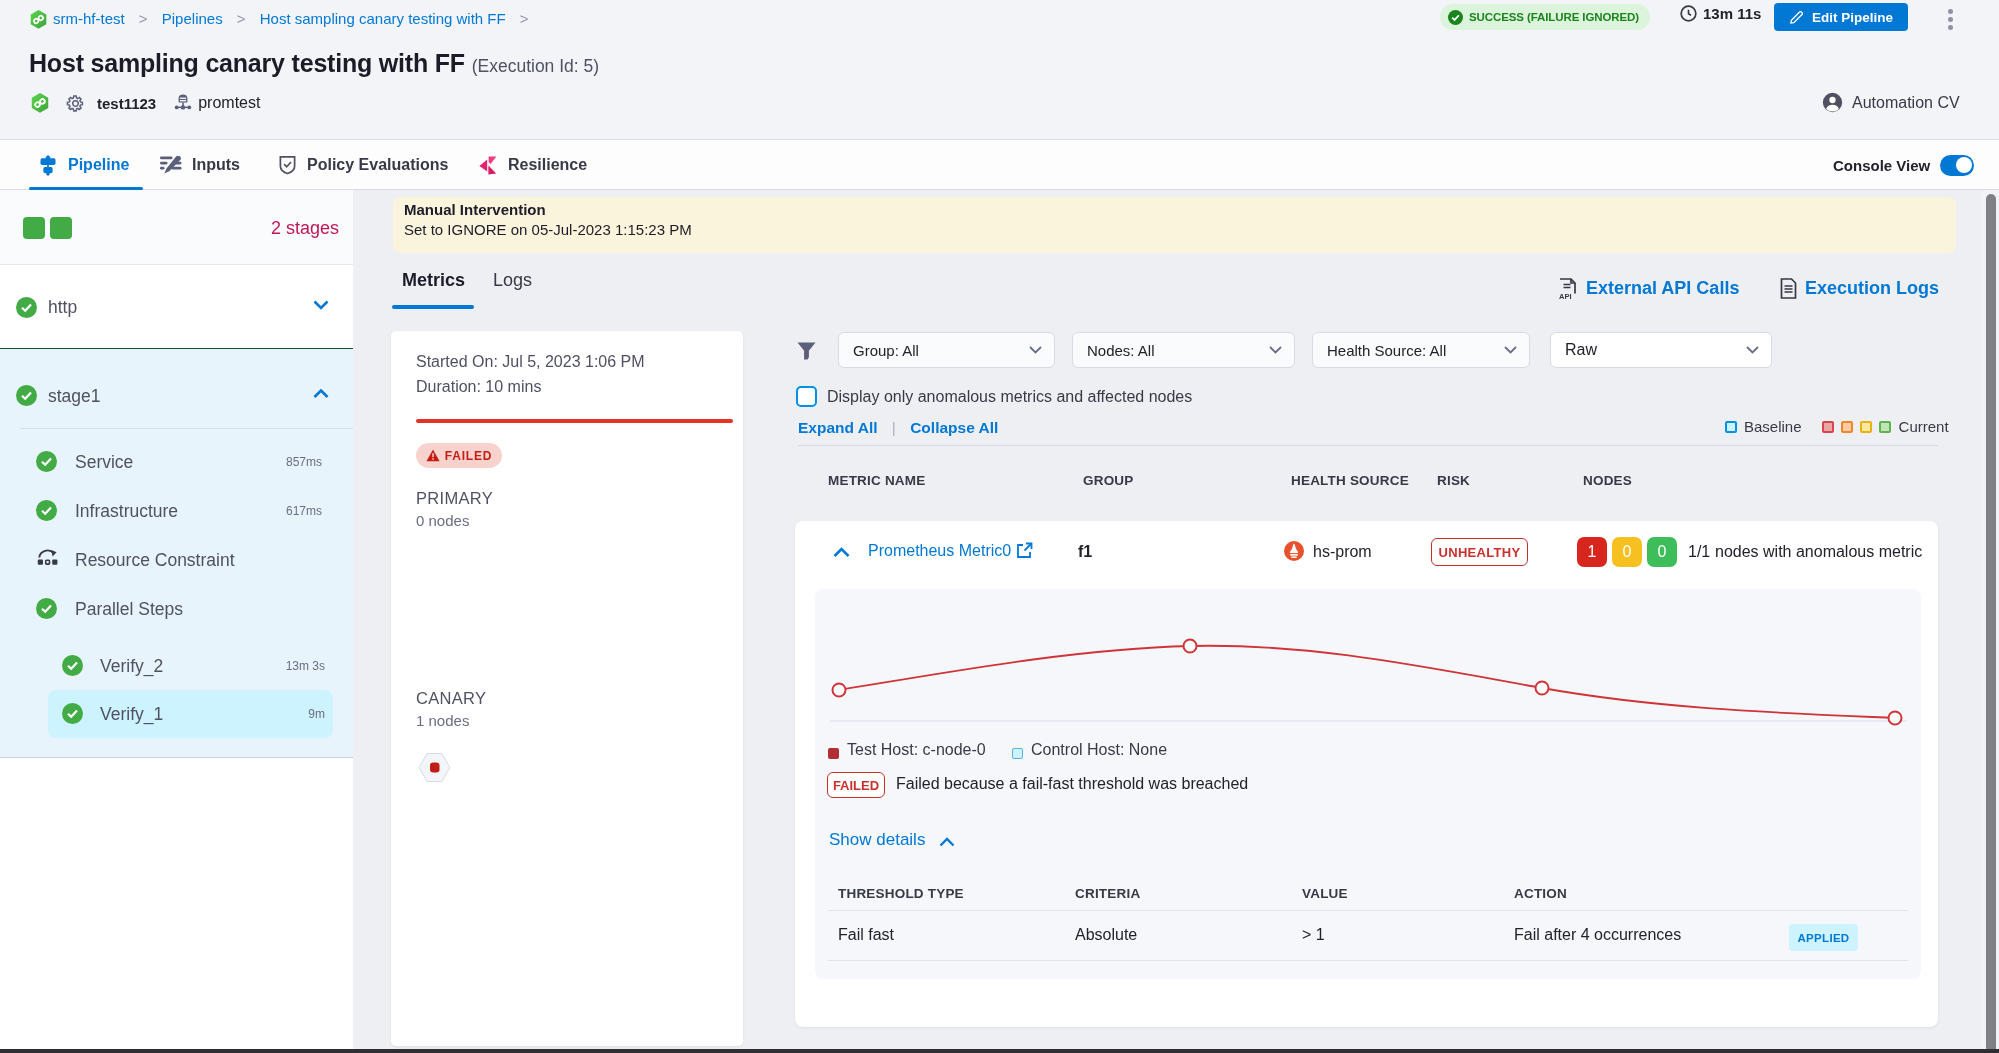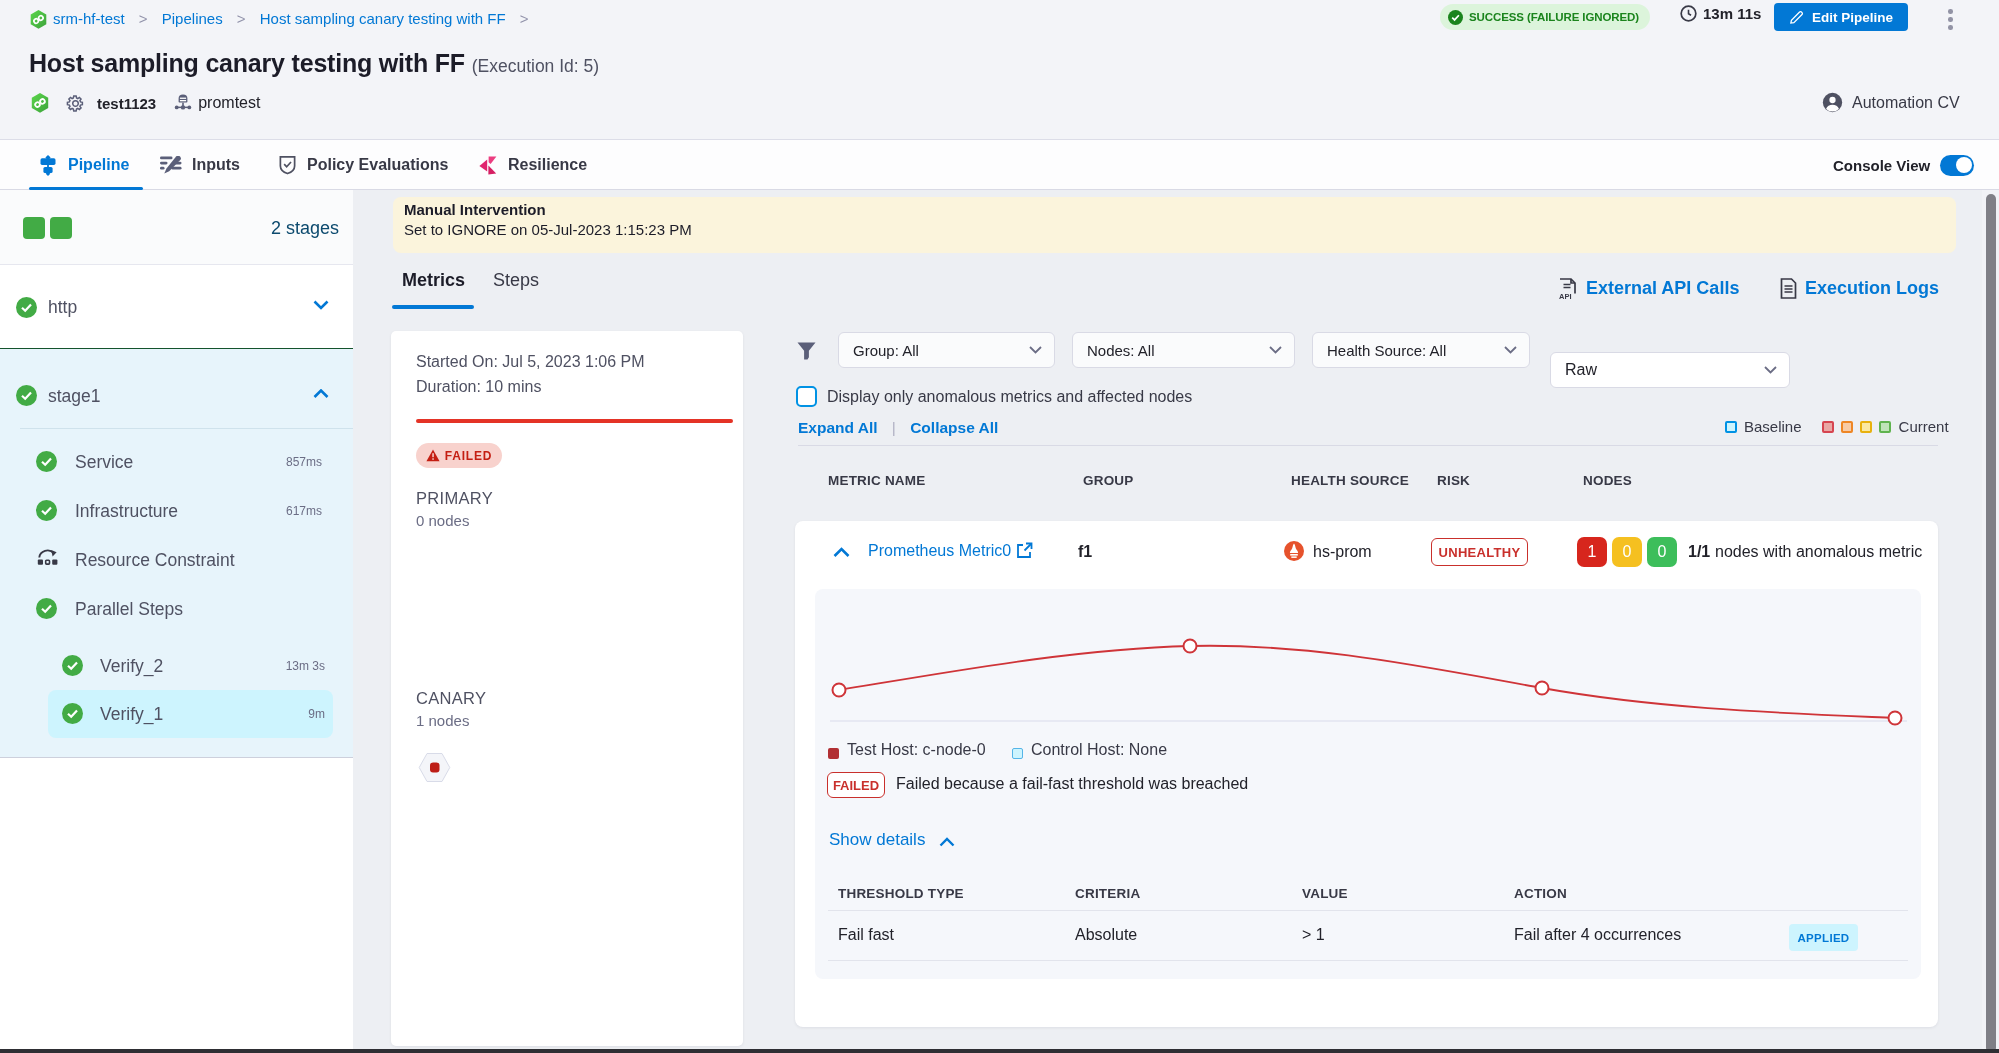--- a/index.html
+++ b/index.html
@@ -31,21 +31,21 @@
 .tab.active { color:#0278d5; }
 .tab-underline { position:absolute; left:29px; top:47px; width:114px; height:3px; background:#0278d5; border-radius:2px; }
 .consoleview { position:absolute; top:0; height:50px; left:1833px; display:flex; align-items:center; font-size:15px; font-weight:600; color:#22222a; }
 .toggle { width:34px; height:21px; background:#0278d5; border-radius:11px; margin-left:10px; position:relative; }
 .toggle::after { content:""; position:absolute; right:2.5px; top:2.5px; width:16px; height:16px; background:#fff; border-radius:50%; }
 
 
 .sidebar { position:absolute; top:190px; left:0; width:353px; height:863px; background:#fff; }
 .sb-head { position:absolute; top:0; left:0; width:353px; height:75px; background:#fafbfc; border-bottom:1px solid #e6e7ef; }
 .gsq { position:absolute; top:27px; width:22px; height:22px; border-radius:4px; background:#42ab45; }
-.sb-stages { position:absolute; top:28px; right:14px; font-size:18px; color:#0c4a6e; }
+.sb-stages { position:absolute; top:28px; right:14px; font-size:18px; color:#be185d; }
 .sb-row { position:absolute; left:0; width:353px; height:84px; }
 .sb-row .nm { position:absolute; left:48px; top:50%; transform:translateY(-50%); font-size:17.5px; color:#4f5162; }
 .stage-section { position:absolute; top:159px; left:0; width:353px; height:409px; background:#e7f4fb; }
 .step-row { position:absolute; left:0; width:353px; height:49px; }
 .step-row .nm { position:absolute; left:75px; top:50%; transform:translateY(-50%); font-size:17.5px; color:#4f5162; }
 .step-row .tm { position:absolute; right:31px; top:50%; transform:translateY(-50%); font-size:12px; color:#6b6d85; }
 .checkc { position:absolute; width:21px; height:21px; border-radius:50%; background:#42ab45; }
 .checkc svg { position:absolute; left:0; top:0; }
 
 
@@ -278,21 +278,21 @@
           <div class="tm" style="right:28px">9m</div>
       </div>
     </div>
   </div>
   <div class="main">
     <div class="banner">
       <div class="b1">Manual Intervention</div>
       <div class="b2">Set to IGNORE on 05-Jul-2023 1:15:23 PM</div>
     </div>
     <div class="mtab" style="left:49px">Metrics</div>
-    <div class="mtab2" style="left:140px">Steps</div>
+    <div class="mtab2" style="left:140px">Logs</div>
     <div class="mtab-line"></div>
     <svg class="abs" style="left:1205px;top:88px" width="20" height="22" viewBox="0 0 20 22">
         <path d="M2 1h11l4 4v10.5" fill="none" stroke="#383946" stroke-width="1.7"></path>
         <path d="M13 1v4h4" fill="none" stroke="#383946" stroke-width="1.7"></path>
         <path d="M5.5 6.5h7M5.5 9.5h7" stroke="#383946" stroke-width="1.4"></path>
         <text x="1" y="21" font-size="7.5" font-weight="bold" fill="#383946" font-family="Liberation Sans">API</text>
       </svg>
     <div class="toplink" style="left:1233px">External API Calls</div>
     <svg class="abs" style="left:1427px;top:88px" width="17" height="21" viewBox="0 0 17 21">
         <path d="M1.5 1h10l4 4v15h-14Z" fill="none" stroke="#383946" stroke-width="1.7"></path>
@@ -327,21 +327,21 @@
       </svg>
     <div class="dd" style="left:485px; width:217px;">Group: All<svg class="chev" width="13" height="8" viewBox="0 0 13 8">
           <path d="M1 1 L6.5 6.5 L12 1" stroke="#6b6d85" stroke-width="1.8" fill="none"></path>
         </svg></div>
     <div class="dd" style="left:719px; width:223px;">Nodes: All<svg class="chev" width="13" height="8" viewBox="0 0 13 8">
           <path d="M1 1 L6.5 6.5 L12 1" stroke="#6b6d85" stroke-width="1.8" fill="none"></path>
         </svg></div>
     <div class="dd" style="left:959px; width:218px;">Health Source: All<svg class="chev" width="13" height="8" viewBox="0 0 13 8">
           <path d="M1 1 L6.5 6.5 L12 1" stroke="#6b6d85" stroke-width="1.8" fill="none"></path>
         </svg></div>
-    <div class="dd" style="left:1197px; width:240px; background:#fff; font-size:16px;margin-top:20px;">Raw<svg class="chev" width="13" height="8" viewBox="0 0 13 8">
+    <div class="dd" style="left:1197px; width:222px; background:#fff; font-size:16px;">Raw<svg class="chev" width="13" height="8" viewBox="0 0 13 8">
           <path d="M1 1 L6.5 6.5 L12 1" stroke="#6b6d85" stroke-width="1.8" fill="none"></path>
         </svg></div>
     <div class="checkrow"></div>
     <div class="checklabel">Display only anomalous metrics and affected nodes</div>
     <div class="explinks">Expand All <span style="color:#b0b1c3; font-weight:400; padding:0 10px;">|</span> Collapse All</div>
     <div class="legend">
       <div class="lgsq" style="background:#cdf4fe; border:2px solid #0092e4;"></div>Baseline
       <div class="lgsq" style="background:#e9a7a4; border:2px solid #d64550; margin-left:20px;"></div>
       <div class="lgsq" style="background:#f8cba5; border:2px solid #ee8625;"></div>
       <div class="lgsq" style="background:#fbe9a2; border:2px solid #e8b10e;"></div>
@@ -370,21 +370,21 @@
         <circle cx="10" cy="10" r="10" fill="#e6522c"></circle>
         <path d="M10 2.5c1.8 2 1 4.5 2.6 6.2.9 1 1.5 2 1.5 3.3h-8.2c0-1.3.6-2.3 1.5-3.3C9 7 8.2 4.5 10 2.5Z" fill="#fff"></path>
         <rect x="6.2" y="13" width="7.6" height="1.6" fill="#fff"></rect>
         <rect x="7.3" y="15.4" width="5.4" height="1.5" fill="#fff"></rect>
       </svg>
     <div class="abs" style="left:960px;top:353px;font-size:16px;color:#22222a;">hs-prom</div>
     <div class="abs" style="left:1078px;top:348px;width:97px;height:28px;border:1.6px solid #c9302c;border-radius:6px;background:#fff;display:flex;align-items:center;justify-content:center;color:#c9302c;font-size:13px;font-weight:700;letter-spacing:0.3px;">UNHEALTHY</div>
     <div class="nsq" style="left:1224px;top:347px;background:#d7261d;">1</div>
     <div class="nsq" style="left:1259px;top:347px;background:#f5c020;">0</div>
     <div class="nsq" style="left:1294px;top:347px;background:#3dbe5b;">0</div>
-    <div class="abs" style="left:1335px;top:353px;font-size:16px;font-weight:700;color:#22222a;">1/1</div>
+    <div class="abs" style="left:1335px;top:353px;font-size:16px;font-weight:400;color:#22222a;">1/1</div>
     <div class="abs" style="left:1362px;top:353px;font-size:16px;color:#22222a;">nodes with anomalous metric</div>
 
     <div class="gpanel"></div>
     <svg class="abs" style="left:462px;top:399px" width="1106" height="200" viewBox="0 0 1106 200">
       <line x1="15" y1="132" x2="1092" y2="132" stroke="#e2e4f0" stroke-width="1.5"></line>
       <path d="M24 101 C 140 82, 260 60, 375 57 C 495 54, 610 78, 727 99 C 845 120, 965 124, 1080 129" fill="none" stroke="#cf3438" stroke-width="1.8"></path>
       <circle cx="24" cy="101" r="6.5" fill="#fff" stroke="#cf3438" stroke-width="2"></circle>
       <circle cx="375" cy="57" r="6.5" fill="#fff" stroke="#cf3438" stroke-width="2"></circle>
       <circle cx="727" cy="99" r="6.5" fill="#fff" stroke="#cf3438" stroke-width="2"></circle>
       <circle cx="1080" cy="129" r="6.5" fill="#fff" stroke="#cf3438" stroke-width="2"></circle>

